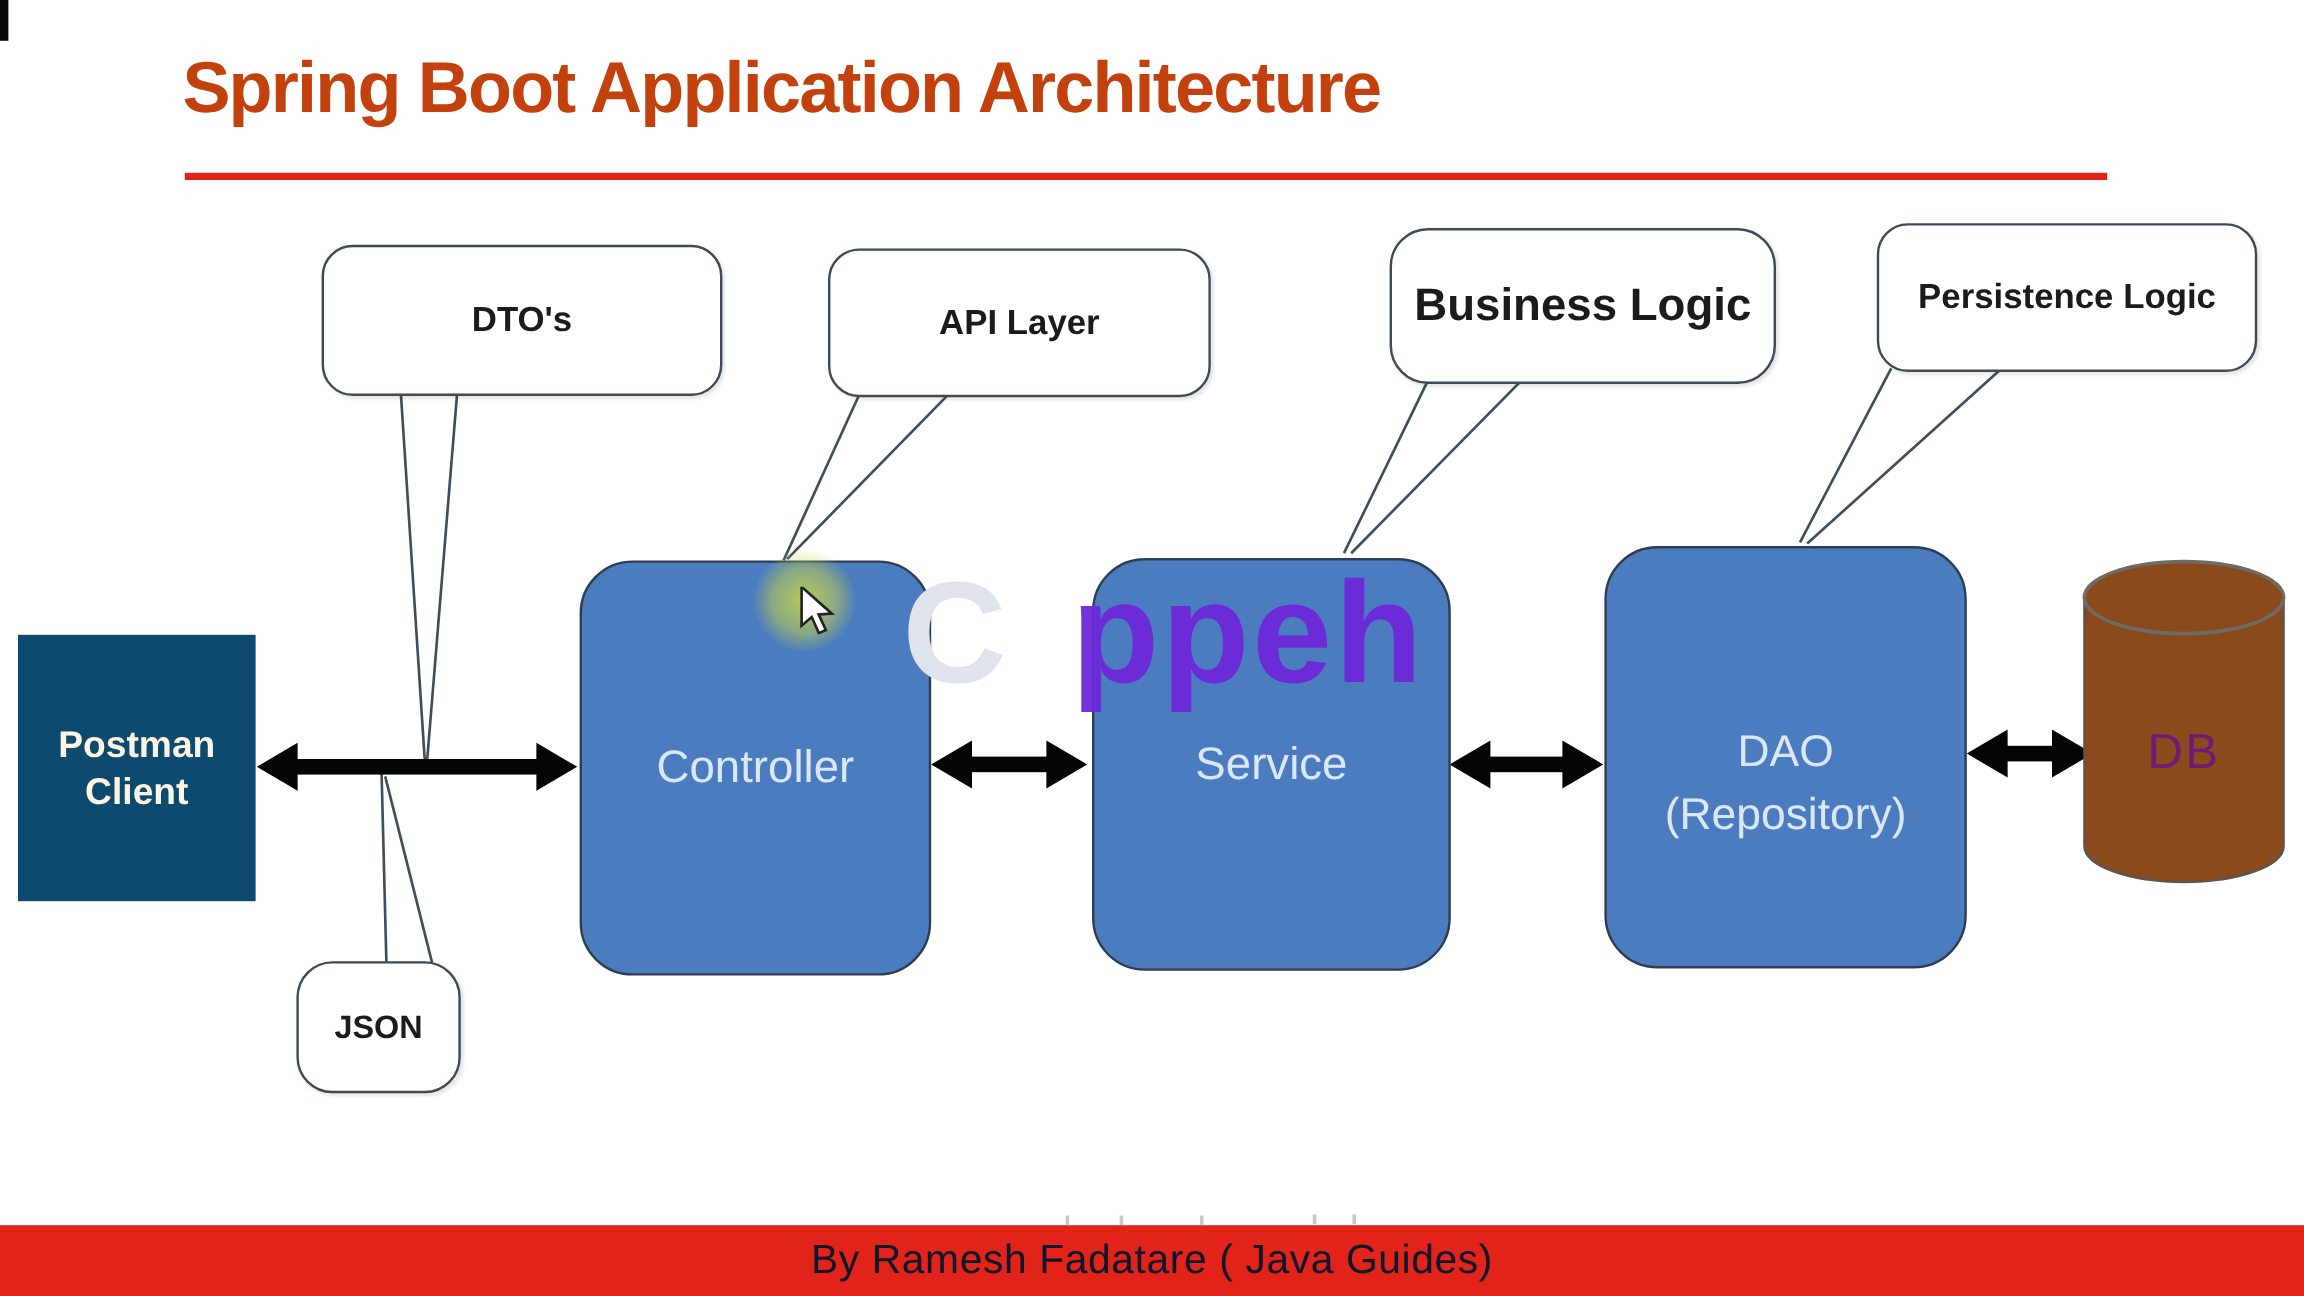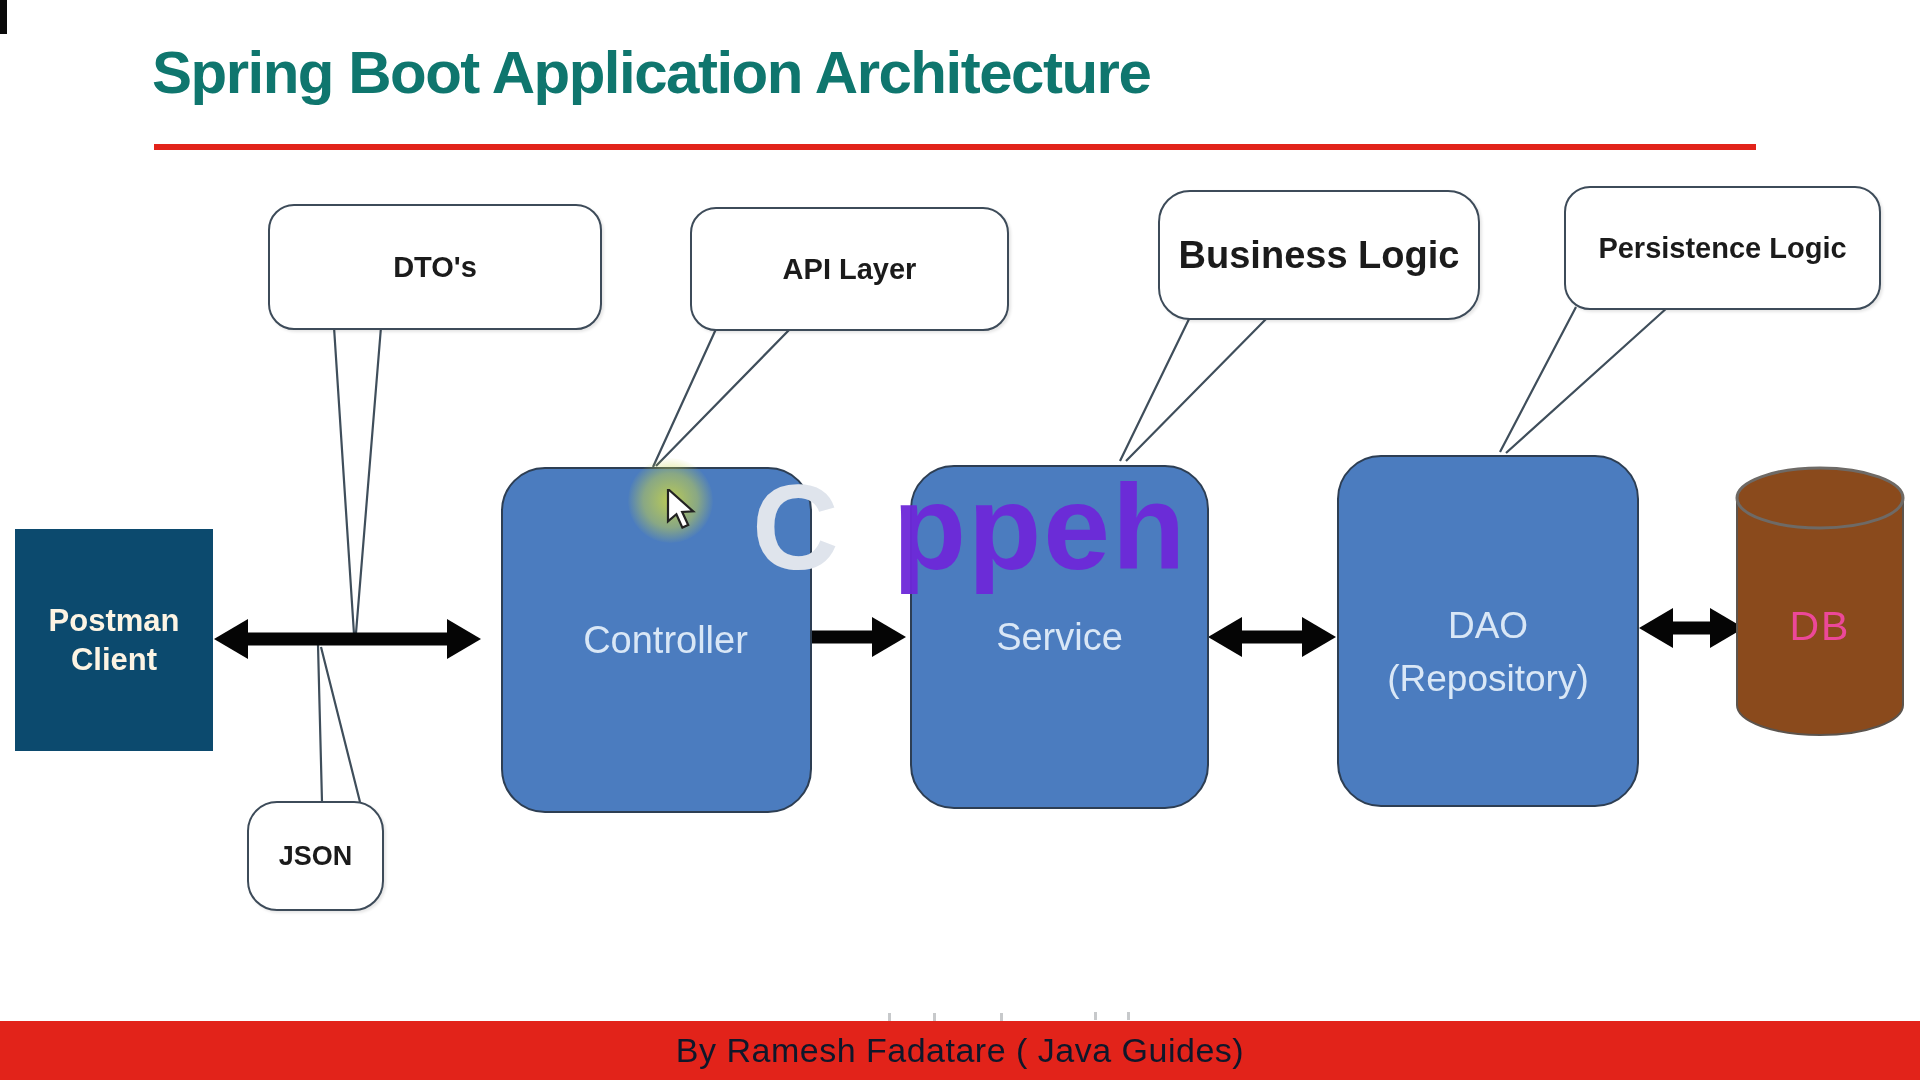--- a/index.html
+++ b/index.html
@@ -2,21 +2,21 @@
 <html><head>
 <meta charset="utf-8">
 <style>
   html,body{margin:0;padding:0;background:#ffffff;}
   .stage{
     position:relative;width:1920px;height:1080px;background:#ffffff;
     font-family:"Liberation Sans",sans-serif;overflow:hidden;
   }
   .page-title{
     position:absolute;left:152px;top:38px;margin:0;
-    font-size:60px;font-weight:bold;color:#0f766e;letter-spacing:-1.5px;
+    font-size:60px;font-weight:bold;color:#c2410c;letter-spacing:-1.5px;
     white-space:nowrap;
   }
   .title-rule{position:absolute;left:154px;top:144px;width:1602px;height:6px;background:#e2231a;}
   .corner-artifact{position:absolute;left:0;top:0;width:7px;height:34px;background:#0a0a0a;}
   .connector-layer{position:absolute;left:0;top:0;pointer-events:none;}
   .bubble{
     position:absolute;background:#ffffff;border:2.5px solid #3d4b59;border-radius:26px;
     display:flex;align-items:center;justify-content:center;
     font-weight:bold;color:#1b1b1b;box-shadow:2px 2px 3px rgba(0,0,0,0.10);
   }
@@ -26,28 +26,28 @@
     text-align:center;white-space:pre-line;
   }
   .node-postman{
     left:15px;top:529px;width:198px;height:222px;background:#0c4a6e;
     color:#fdf4e3;font-weight:bold;font-size:31px;line-height:39px;
   }
   .bignode{
     background:#4b7cbf;border:2.5px solid #2d3e53;border-radius:44px;
     color:#d9e7f6;font-size:38px;
   }
-  .node-controller{left:501px;top:467px;width:289px;height:342px;padding-left:18px;}
+  .node-controller{left:483px;top:467px;width:289px;height:342px;}
   .node-service{left:910px;top:465px;width:295px;height:340px;}
   .node-dao{left:1337px;top:455px;width:298px;height:348px;font-size:37px;line-height:1.42;}
   .node-dao span{transform:translateY(22px);}
   .db-cylinder{position:absolute;left:1727px;top:455px;}
   .db-label{
     position:absolute;left:1737px;top:603px;width:166px;text-align:center;
-    font-size:41px;color:#ec4899;letter-spacing:2px;
+    font-size:41px;color:#701a75;letter-spacing:2px;
   }
   .watermark{
     position:absolute;left:752px;top:458px;font-size:120px;font-weight:bold;
     letter-spacing:2px;white-space:nowrap;pointer-events:none;
   }
   .watermark .wm-partial{color:#dfe4ec;margin-right:52px;}
   .watermark .wm-visible{color:#6d28d9;opacity:0.95;}
   .cursor-highlight{
     position:absolute;left:628px;top:458px;width:85px;height:85px;border-radius:50%;
     background:radial-gradient(circle, rgba(198,211,74,0.9) 0%, rgba(198,211,74,0.5) 45%, rgba(198,211,74,0) 72%);

